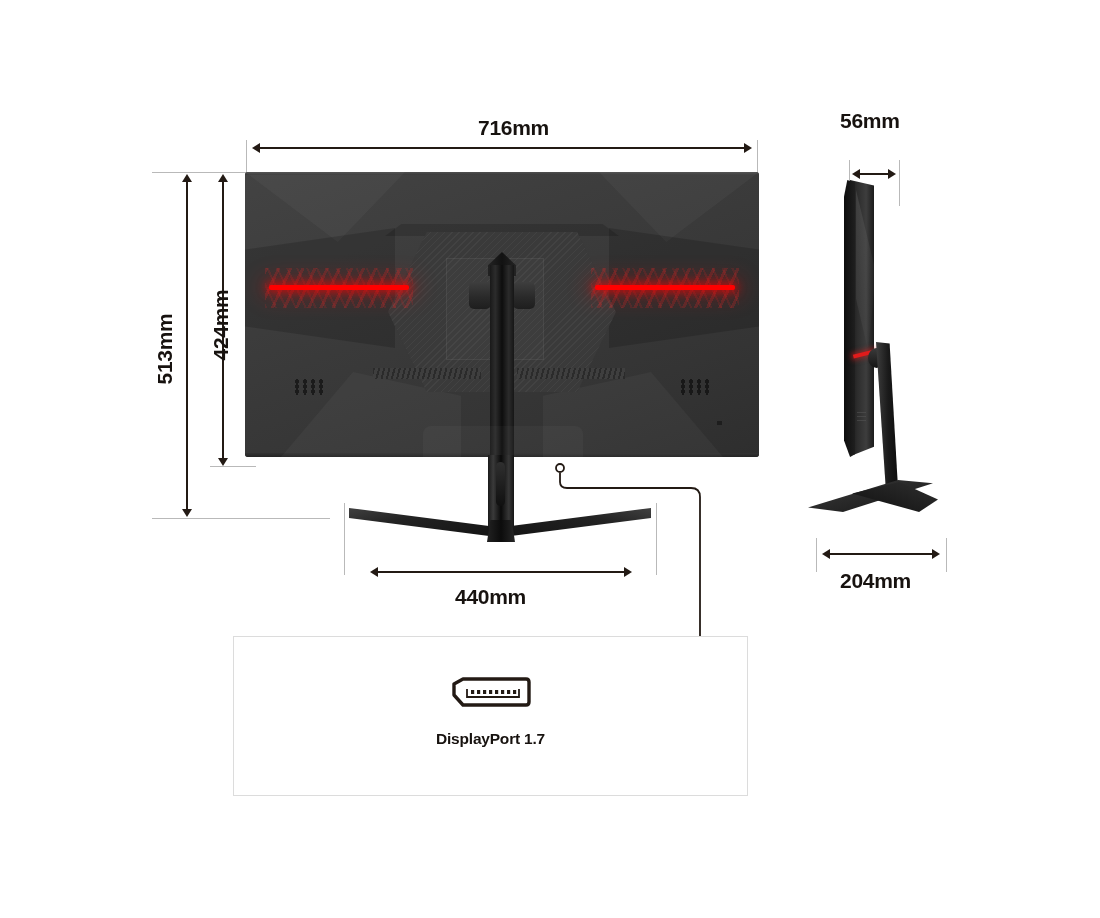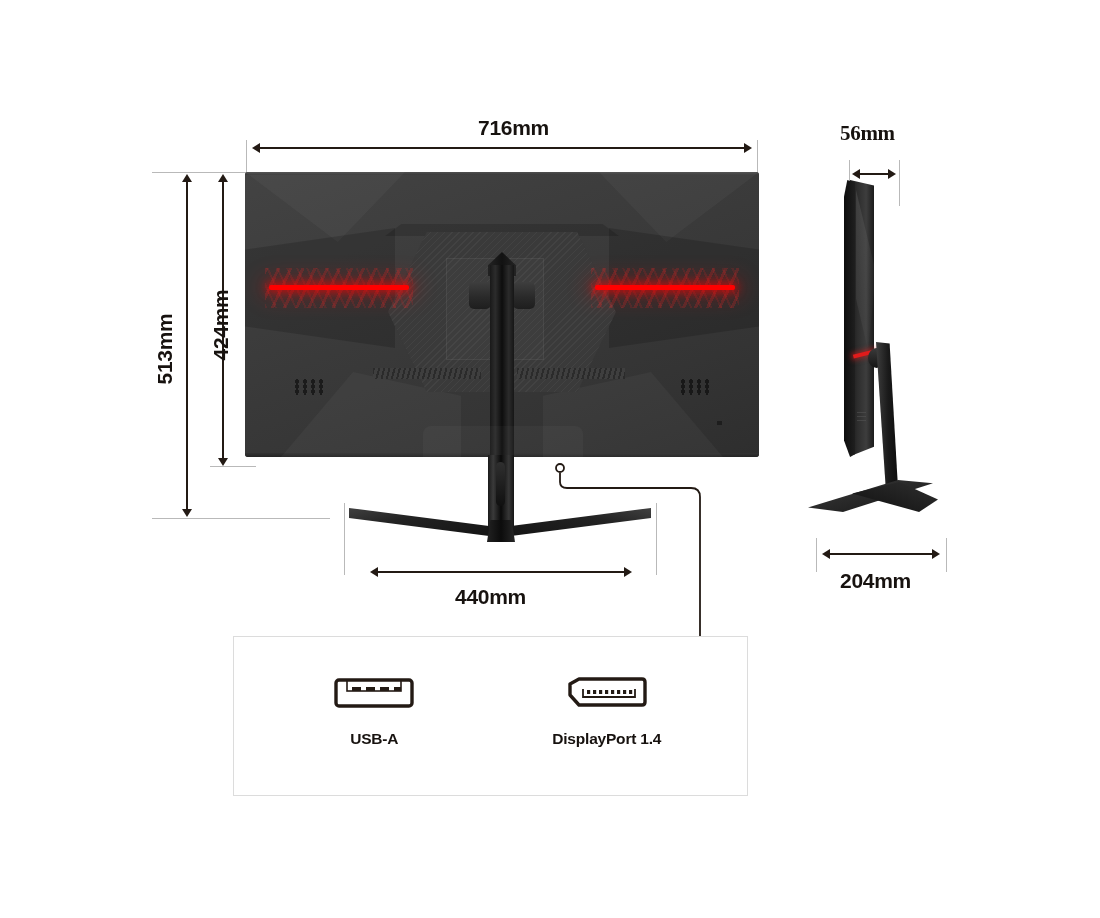--- a/index.html
+++ b/index.html
@@ -440,21 +440,21 @@
     <path d="M12 13 L12 22 Q12 28 19 28 L143 28 Q152 28 152 37 L152 180" fill="none" stroke="#231a14" stroke-width="1.8"></path>
   </svg>
 
   <div class="ext-line v" style="left:849px; top:160px; height:40px;"></div>
   <div class="ext-line v" style="left:899px; top:160px; height:46px;"></div>
   <div class="arrow-h" style="left:852px; top:168px; width:44px;">
     <span class="head l"></span>
       <span class="shaft"></span>
       <span class="head r"></span>
   </div>
-  <div class="dim-label" style="left:840px; top:121px;font-family:Liberation Serif, serif;">56mm</div>
+  <div class="dim-label" style="left:840px; top:109px;">56mm</div>
 
   <div class="side-view">
     <div class="sv-panel"></div>
     <div class="sv-bezel"></div>
     <div class="sv-taper"></div>
     <div class="sv-vent"></div>
     <div class="sv-red"></div>
     <div class="sv-hinge"></div>
     <div class="sv-arm"></div>
     <div class="sv-base-a"></div>
@@ -466,52 +466,39 @@
   <div class="arrow-h" style="left:822px; top:548px; width:118px;">
     <span class="head l"></span>
       <span class="shaft"></span>
       <span class="head r"></span>
   </div>
   <div class="dim-label" style="left:840px; top:569px;">204mm</div>
 
   <div class="ports-panel">
     <div class="ports-row">
 
-      <div class="port-item">
-        <div class="port-icon">
-          <svg width="80" height="36" viewBox="0 0 80 36">
-            <rect x="2" y="8" width="76" height="26" rx="3" ry="3" fill="none" stroke="#231a14" stroke-width="3.4"></rect>
-            <rect x="13" y="8" width="54" height="11" fill="none" stroke="#231a14" stroke-width="1.6"></rect>
-            <rect x="18" y="15" width="9" height="4" fill="#231a14"></rect>
-            <rect x="32" y="15" width="9" height="4" fill="#231a14"></rect>
-            <rect x="46" y="15" width="9" height="4" fill="#231a14"></rect>
-            <rect x="60" y="15" width="7" height="4" fill="#231a14"></rect>
-          </svg>
-        </div>
-        <div class="port-label">USB-A</div>
-      </div>
 
       <div class="port-item">
         <div class="port-icon">
           <svg width="80" height="36" viewBox="0 0 80 36">
             <path d="M12 7 L75 7 Q78 7 78 10 L78 30 Q78 33 75 33 L12 33 L3 23 L3 12 Z" fill="none" stroke="#231a14" stroke-width="3.4" stroke-linejoin="round"></path>
             <path d="M16 17 L16 25 L68 25 L68 17" fill="none" stroke="#231a14" stroke-width="1.8"></path>
             <g fill="#231a14">
               <rect x="20" y="18" width="3.2" height="4"></rect>
                 <rect x="26" y="18" width="3.2" height="4"></rect>
               <rect x="32" y="18" width="3.2" height="4"></rect>
                 <rect x="38" y="18" width="3.2" height="4"></rect>
               <rect x="44" y="18" width="3.2" height="4"></rect>
                 <rect x="50" y="18" width="3.2" height="4"></rect>
               <rect x="56" y="18" width="3.2" height="4"></rect>
                 <rect x="62" y="18" width="3.2" height="4"></rect>
             </g>
           </svg>
         </div>
-        <div class="port-label">DisplayPort 1.4</div>
+        <div class="port-label">DisplayPort 1.7</div>
       </div>
 
 
 
     </div>
   </div>
 
 </div>
 
 </body></html>

